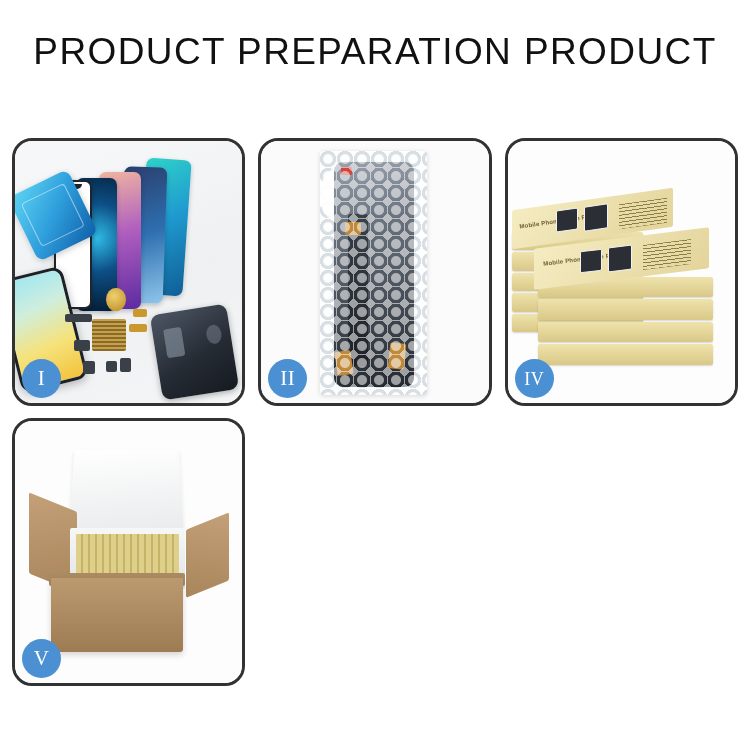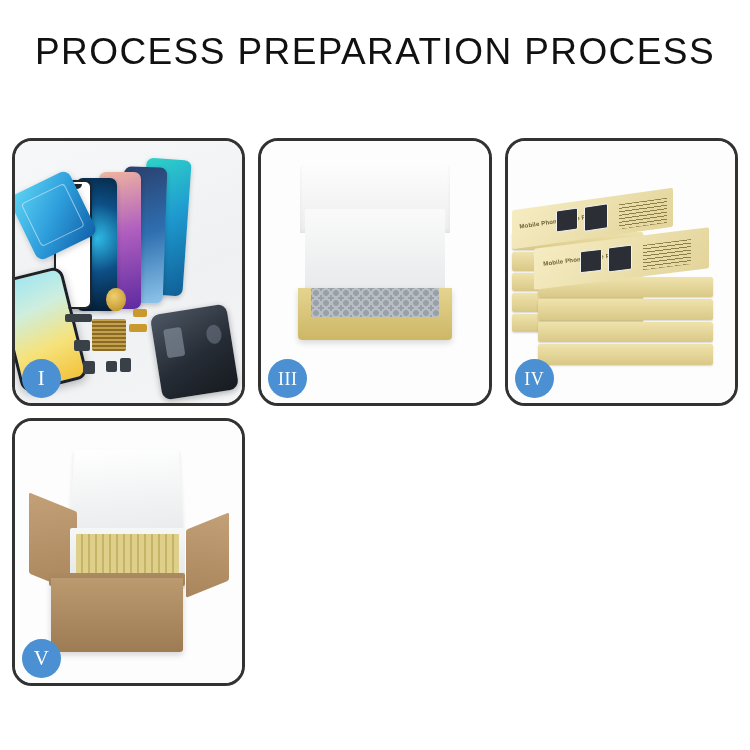--- a/index.html
+++ b/index.html
@@ -325,21 +325,21 @@
   .bx-tab {
     position:absolute; background:#a5875f; border-radius:1px;
   }
 </style>
 </head>
 <body>
 
 <div class="page">
 
   <div class="header">
-    <div class="page-title">PROCESS PREPARATION PROCESS</div>
+    <div class="page-title">PRODUCT PREPARATION PRODUCT</div>
   </div>
 
   <div class="grid">
 
     <div class="panel">
       <div class="panel-photo p1">
         <div class="ph ph1"></div>
         <div class="ph ph2"></div>
         <div class="ph ph3"></div>
         <div class="ph ph4"></div>
@@ -353,30 +353,34 @@
         <div class="part pgold" style="left:52%;top:64%;width:6%;height:3%;"></div>
         <div class="part pgold" style="left:50%;top:70%;width:8%;height:3%;"></div>
         <div class="part" style="left:26%;top:76%;width:7%;height:4%;"></div>
         <div class="part" style="left:30%;top:84%;width:5%;height:5%;"></div>
         <div class="part" style="left:40%;top:84%;width:5%;height:4%;"></div>
         <div class="part" style="left:46%;top:83%;width:5%;height:5%;"></div>
       </div>
       <div class="badge">I</div>
     </div>
 
-
     <div class="panel">
-      <div class="panel-photo p3">
-        <div class="lid3"></div>
-        <div class="foam3"></div>
-        <div class="boxbase3"></div>
-        <div class="grey3"></div>
+      <div class="panel-photo p2">
+        <div class="bag"></div>
+        <div class="lcd"></div>
+        <div class="redtag"></div>
+        <div class="flex"></div>
+        <div class="conn c1"></div>
+        <div class="conn c2"></div>
+        <div class="conn c3"></div>
+        <div class="bubbleoverlay"></div>
       </div>
-      <div class="badge wide">III</div>
+      <div class="badge">II</div>
     </div>
+
 
     <div class="panel">
       <div class="panel-photo p4">
         <div class="stack">
 
           <div class="kbox" style="left:0%;  top:24%; width:60%; height:9%;"></div>
           <div class="kbox" style="left:0%;  top:34%; width:60%; height:9%;"></div>
           <div class="kbox" style="left:0%;  top:44%; width:60%; height:9%;"></div>
           <div class="kbox" style="left:0%;  top:54%; width:60%; height:9%;"></div>
           <div class="kbox" style="left:0%;  top:64%; width:60%; height:9%;"></div>

